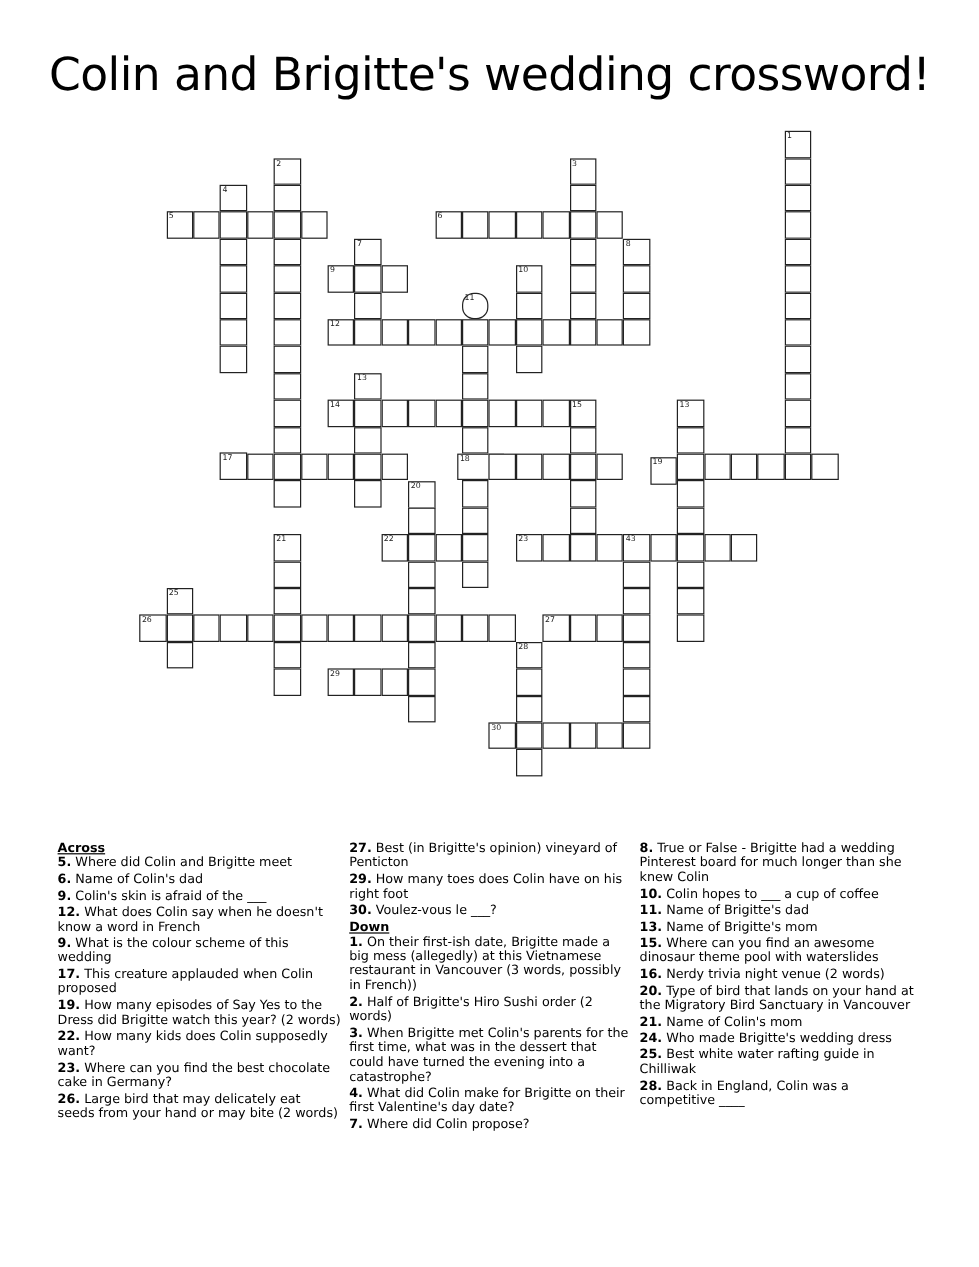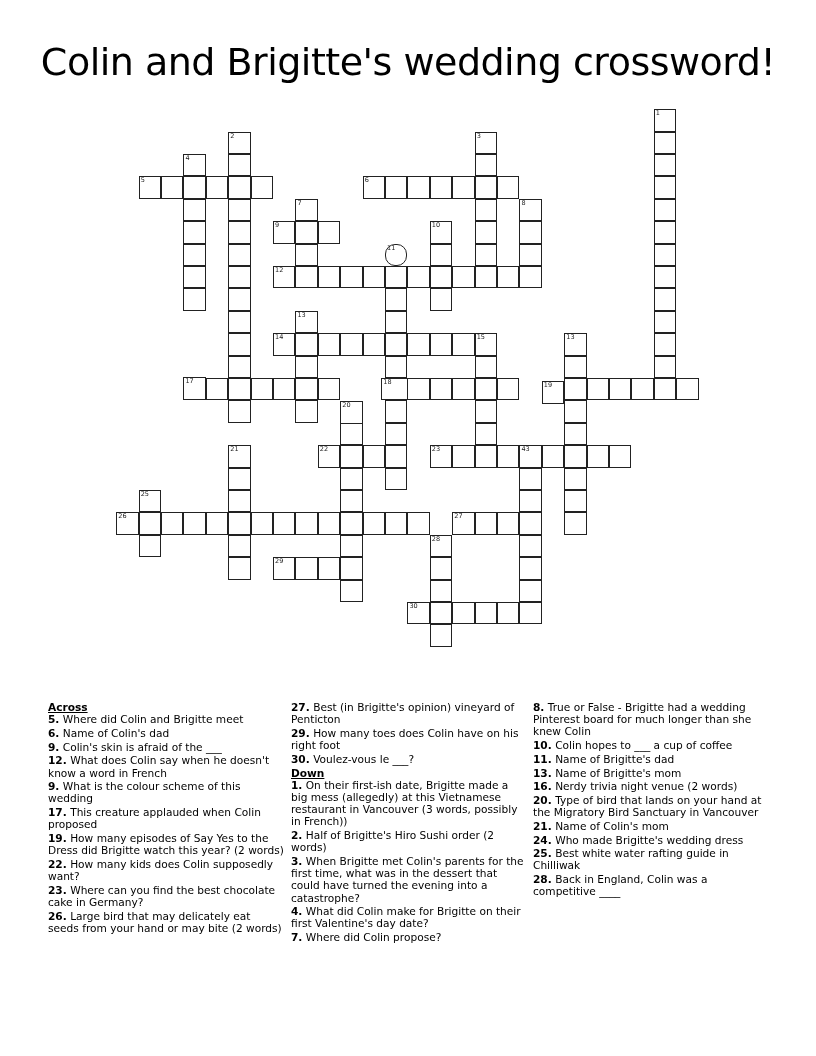--- a/index.html
+++ b/index.html
@@ -292,19 +292,20 @@
   <div class="clue"><b>3.</b> <span>When Brigitte met Colin's parents for the first time, what was in the dessert that could have turned the evening into a catastrophe?</span></div>
   <div class="clue"><b>4.</b> <span>What did Colin make for Brigitte on their first Valentine's day date?</span></div>
   <div class="clue"><b>7.</b> <span>Where did Colin propose?</span></div>
 </div>
 
 <div class="clues col3">
   <div class="clue"><b>8.</b> <span>True or False - Brigitte had a wedding Pinterest board for much longer than she knew Colin</span></div>
   <div class="clue"><b>10.</b> <span>Colin hopes to ___ a cup of coffee</span></div>
   <div class="clue"><b>11.</b> <span>Name of Brigitte's dad</span></div>
   <div class="clue"><b>13.</b> <span>Name of Brigitte's mom</span></div>
+  <div class="clue"><b>15.</b> <span>Where can you find an awesome dinosaur theme pool with waterslides</span></div>
   <div class="clue"><b>16.</b> <span>Nerdy trivia night venue (2 words)</span></div>
   <div class="clue"><b>20.</b> <span>Type of bird that lands on your hand at the Migratory Bird Sanctuary in Vancouver</span></div>
   <div class="clue"><b>21.</b> <span>Name of Colin's mom</span></div>
   <div class="clue"><b>24.</b> <span>Who made Brigitte's wedding dress</span></div>
   <div class="clue"><b>25.</b> <span>Best white water rafting guide in Chilliwak</span></div>
   <div class="clue"><b>28.</b> <span>Back in England, Colin was a competitive ____</span></div>
 </div>
 
 </body></html>

